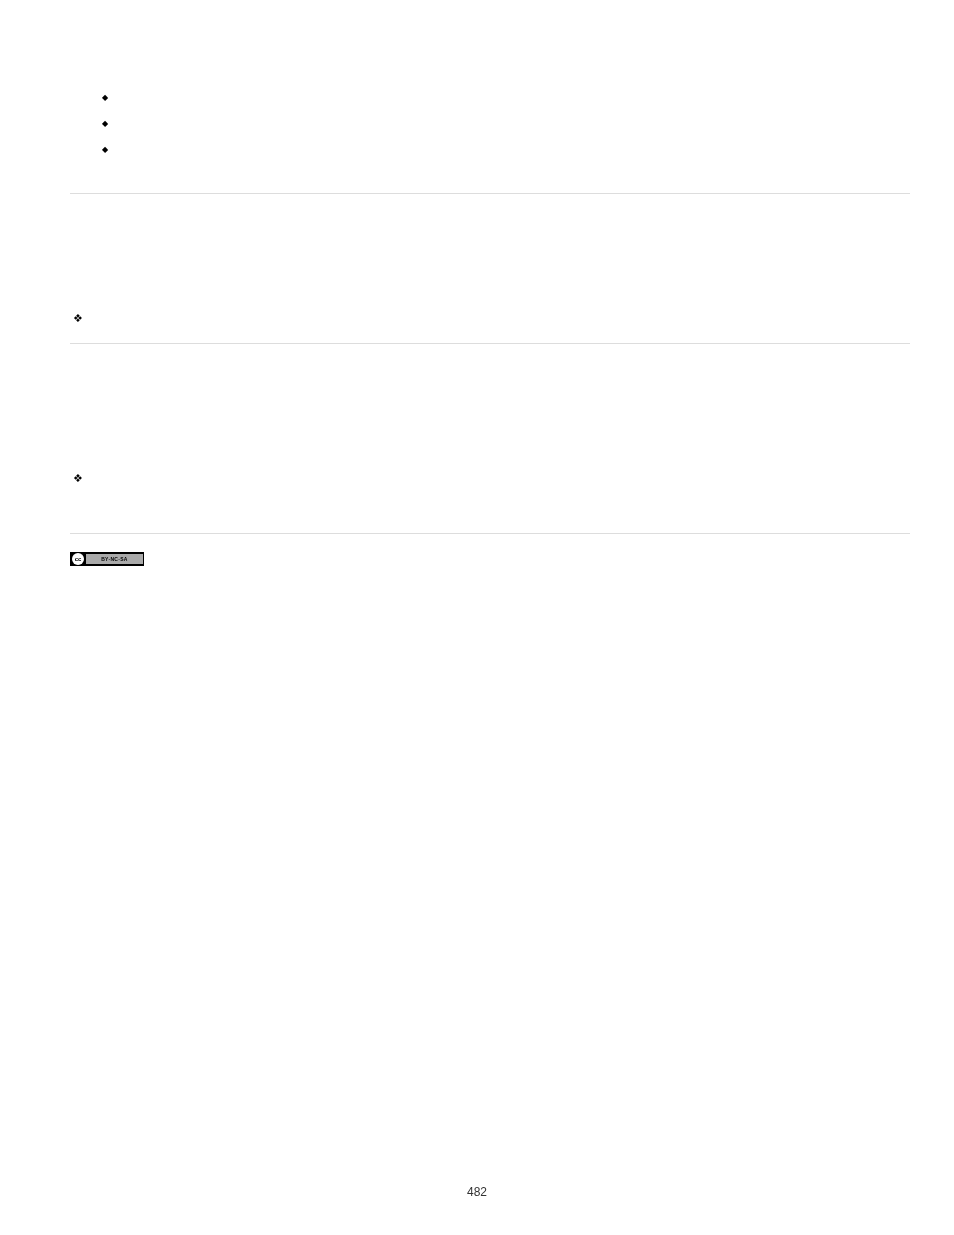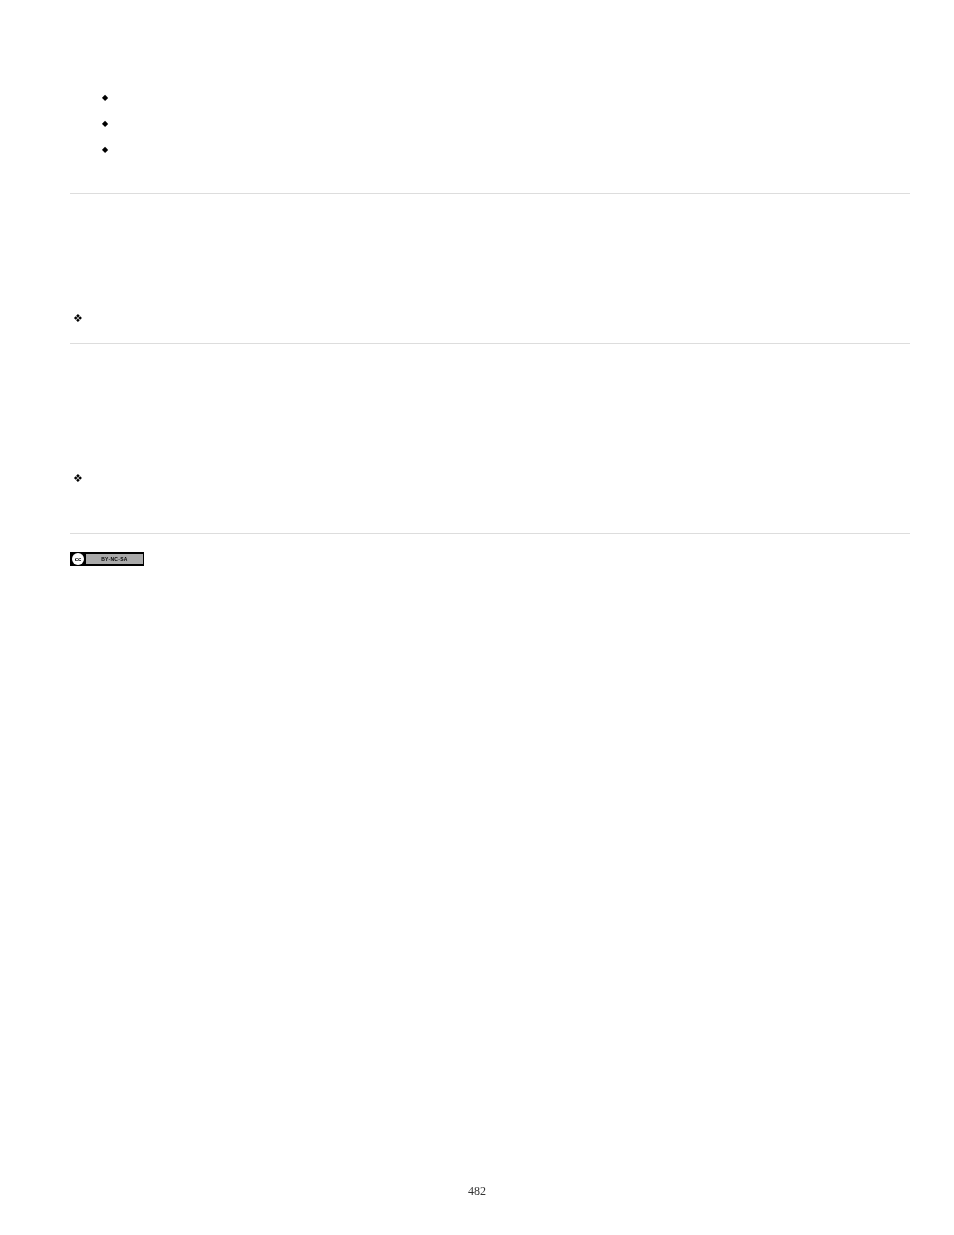--- a/index.html
+++ b/index.html
@@ -98,21 +98,20 @@
       justify-content: center;
     }
     .page-number {
       position: absolute;
       bottom: 36px;
       left: 0;
       width: 100%;
       text-align: center;
       font-size: 12px;
       color: #333;
-      font-family: Liberation Serif, serif;
     }
   </style>
 </head>
 <body>
 
 <div class="content">
   <div class="bullet-list">
     <div class="bullet-item">◆</div>
     <div class="bullet-item">◆</div>
     <div class="bullet-item">◆</div>

